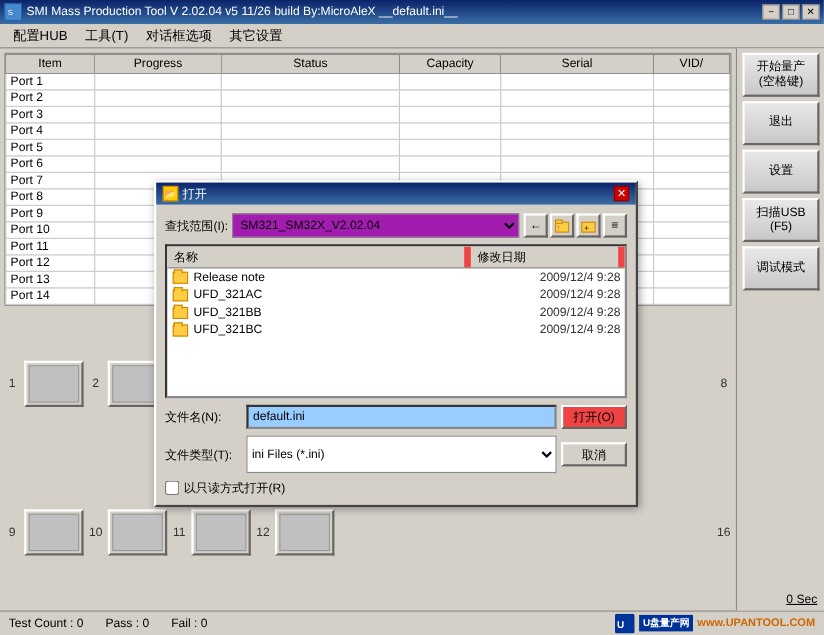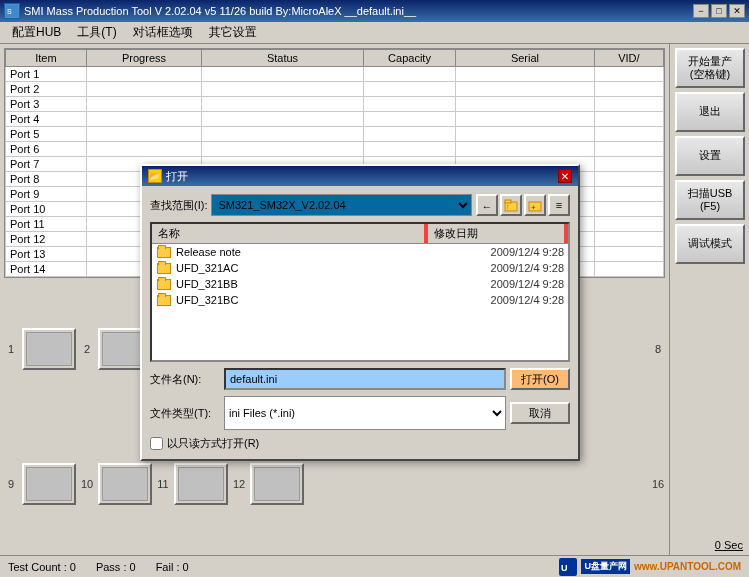--- a/index.html
+++ b/index.html
@@ -230,21 +230,21 @@
       gap: 4px;
     }
     .dialog-label {
       font-size: 11px;
       white-space: nowrap;
     }
     .dialog-select {
       flex: 1;
       height: 22px;
       border: 1px solid #888;
-      background: #0369a1;
+      background: #a21caf;
       font-size: 11px;
       padding: 0 2px;
     }
     .dialog-toolbar {
       display: flex;
       gap: 2px;
       align-items: center;
     }
     .dialog-tool-btn {
       width: 22px;
@@ -271,21 +271,21 @@
       margin-bottom: 6px;
     }
     .file-list-header {
       display: flex;
       background: #d4d0c8;
       border-bottom: 1px solid #888;
       font-size: 11px;
     }
     .file-list-header-cell {
       padding: 2px 6px;
-      border-right: 4px solid #ef4444;
+      border-right: 6px solid #ef4444;
       font-weight: normal;
     }
     .file-list-item {
       display: flex;
       align-items: center;
       padding: 1px 4px;
       font-size: 11px;
       cursor: pointer;
     }
     .file-list-item-icon {
@@ -333,21 +333,21 @@
     .dialog-filetype-select {
       flex: 1;
       height: 34px;
       border: 1px solid #888;
       background: white;
       font-size: 11px;
     }
     .dialog-ok-btn {
       width: 60px;
       height: 22px;
-      background: #fdba74;
+      background: #ef4444;
       border: 2px solid;
       border-top-color: #fff;
       border-left-color: #fff;
       border-right-color: #666;
       border-bottom-color: #666;
       cursor: pointer;
       font-size: 11px;
     }
     .dialog-cancel-btn {
       width: 60px;

